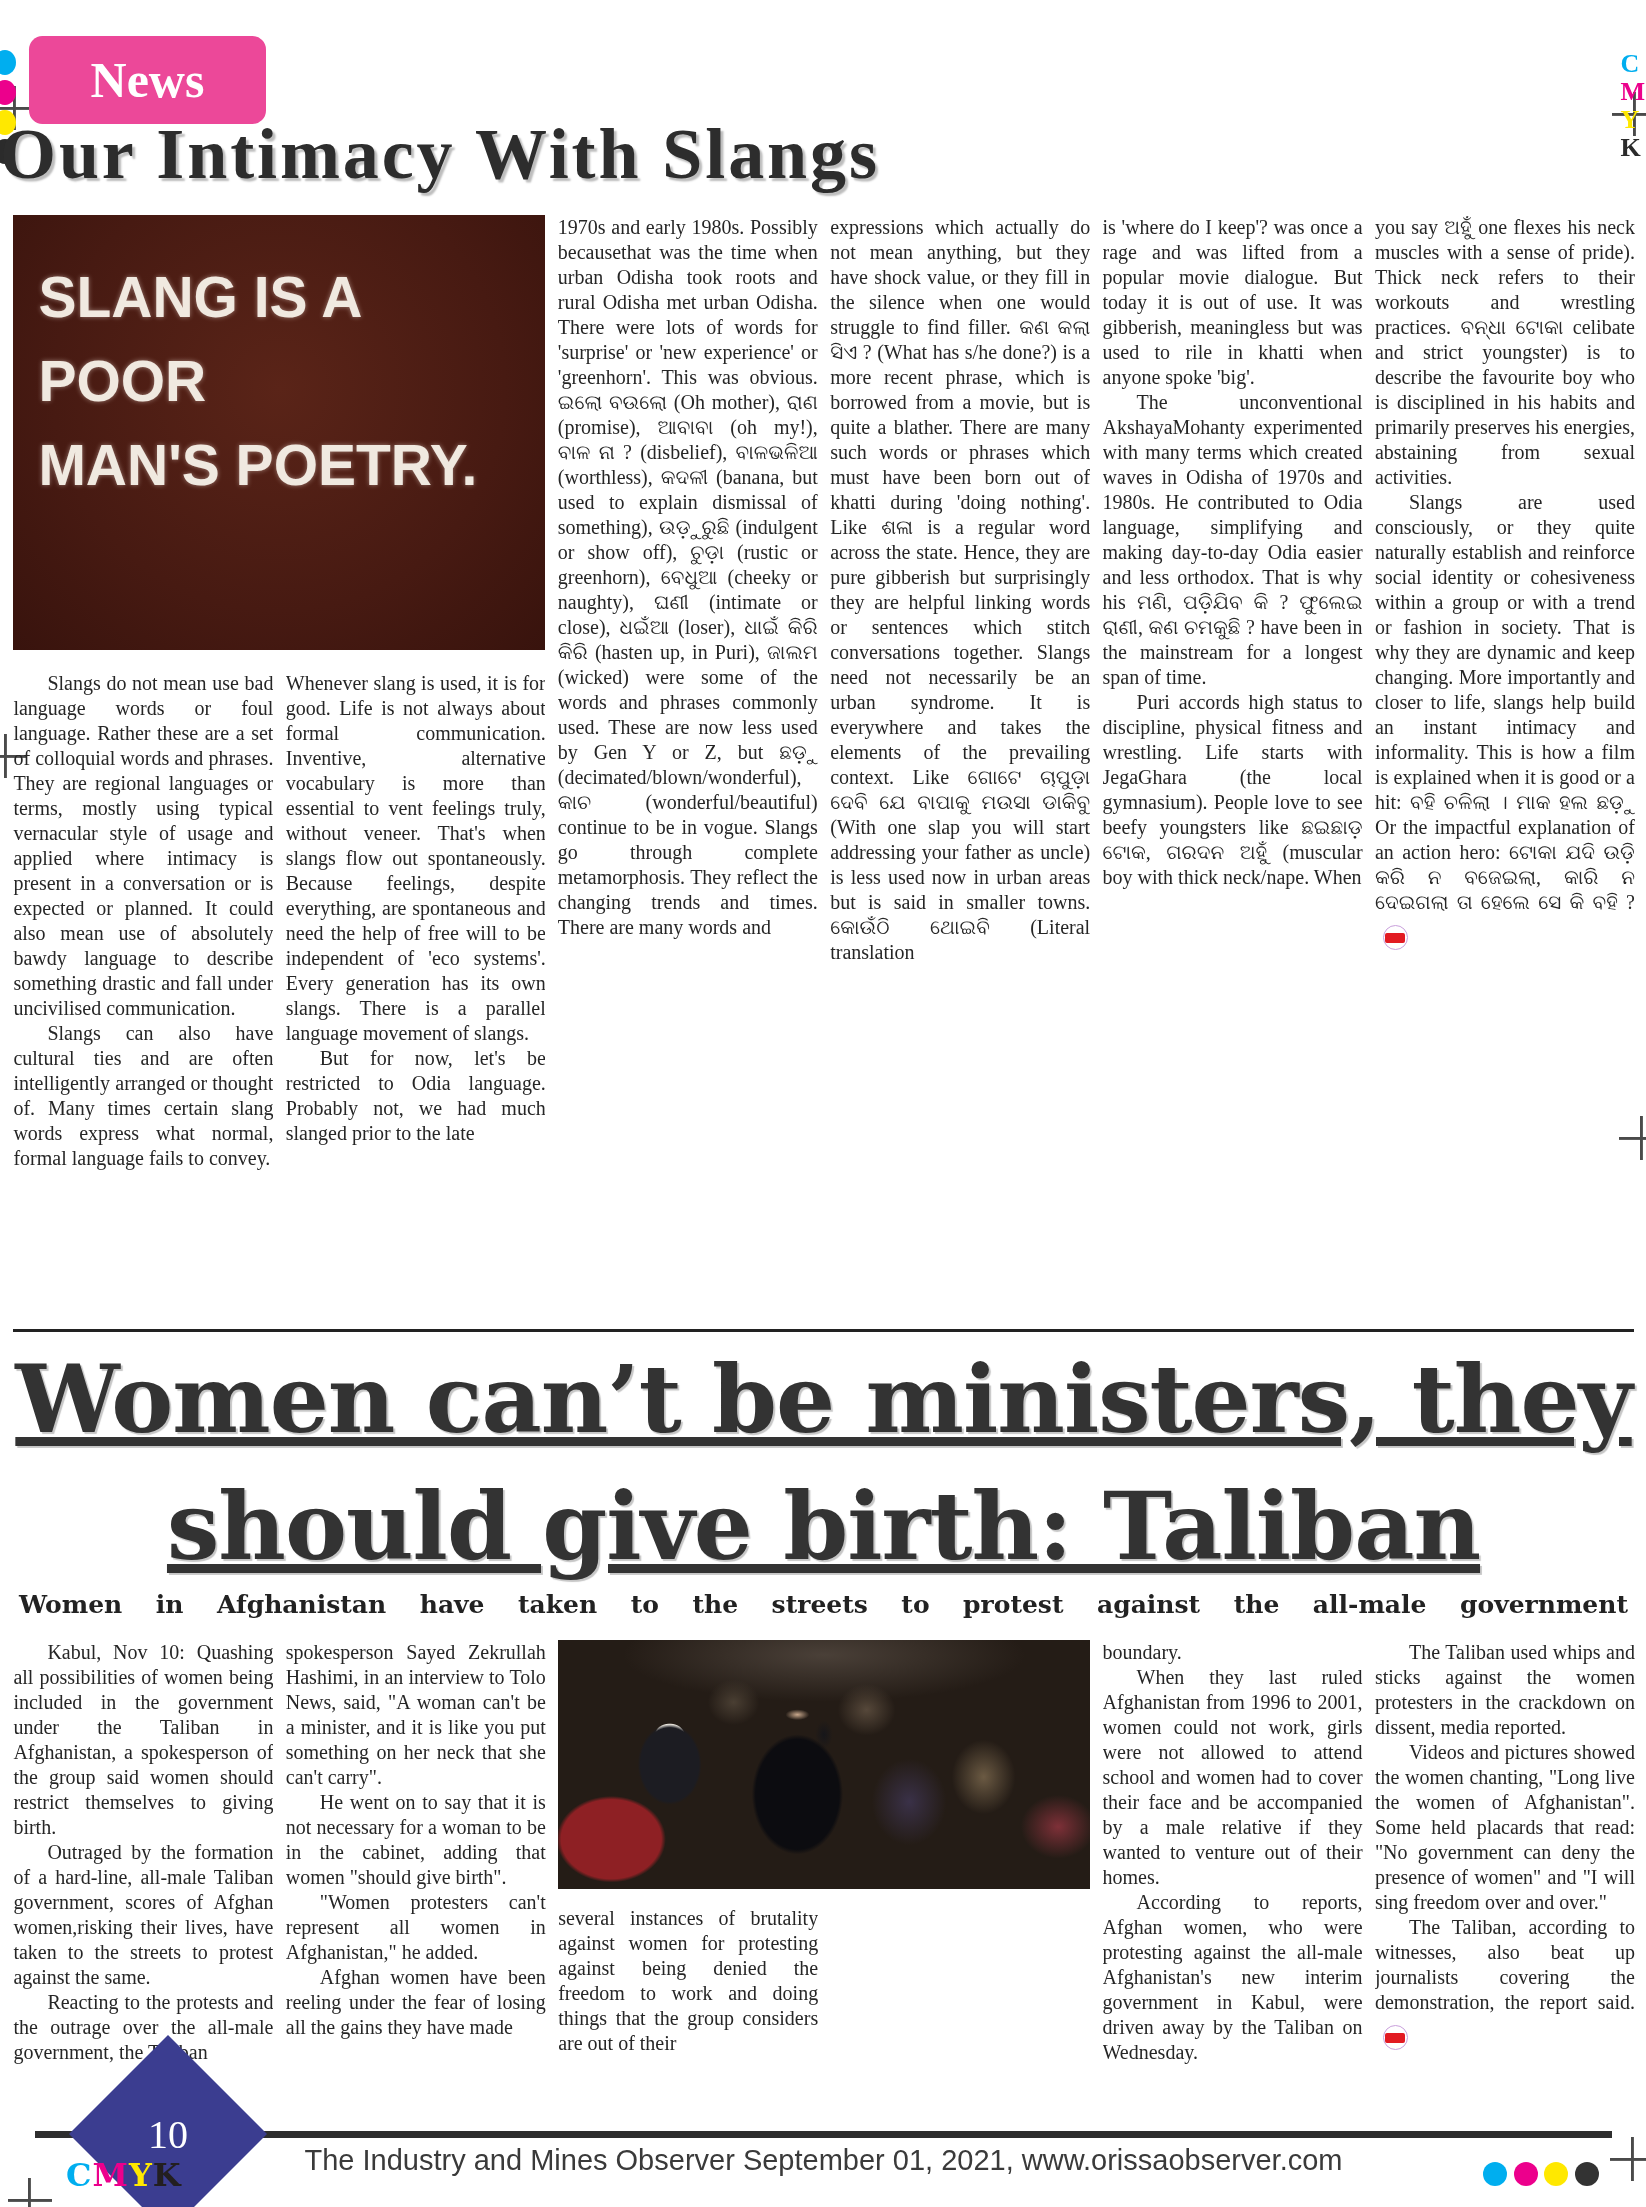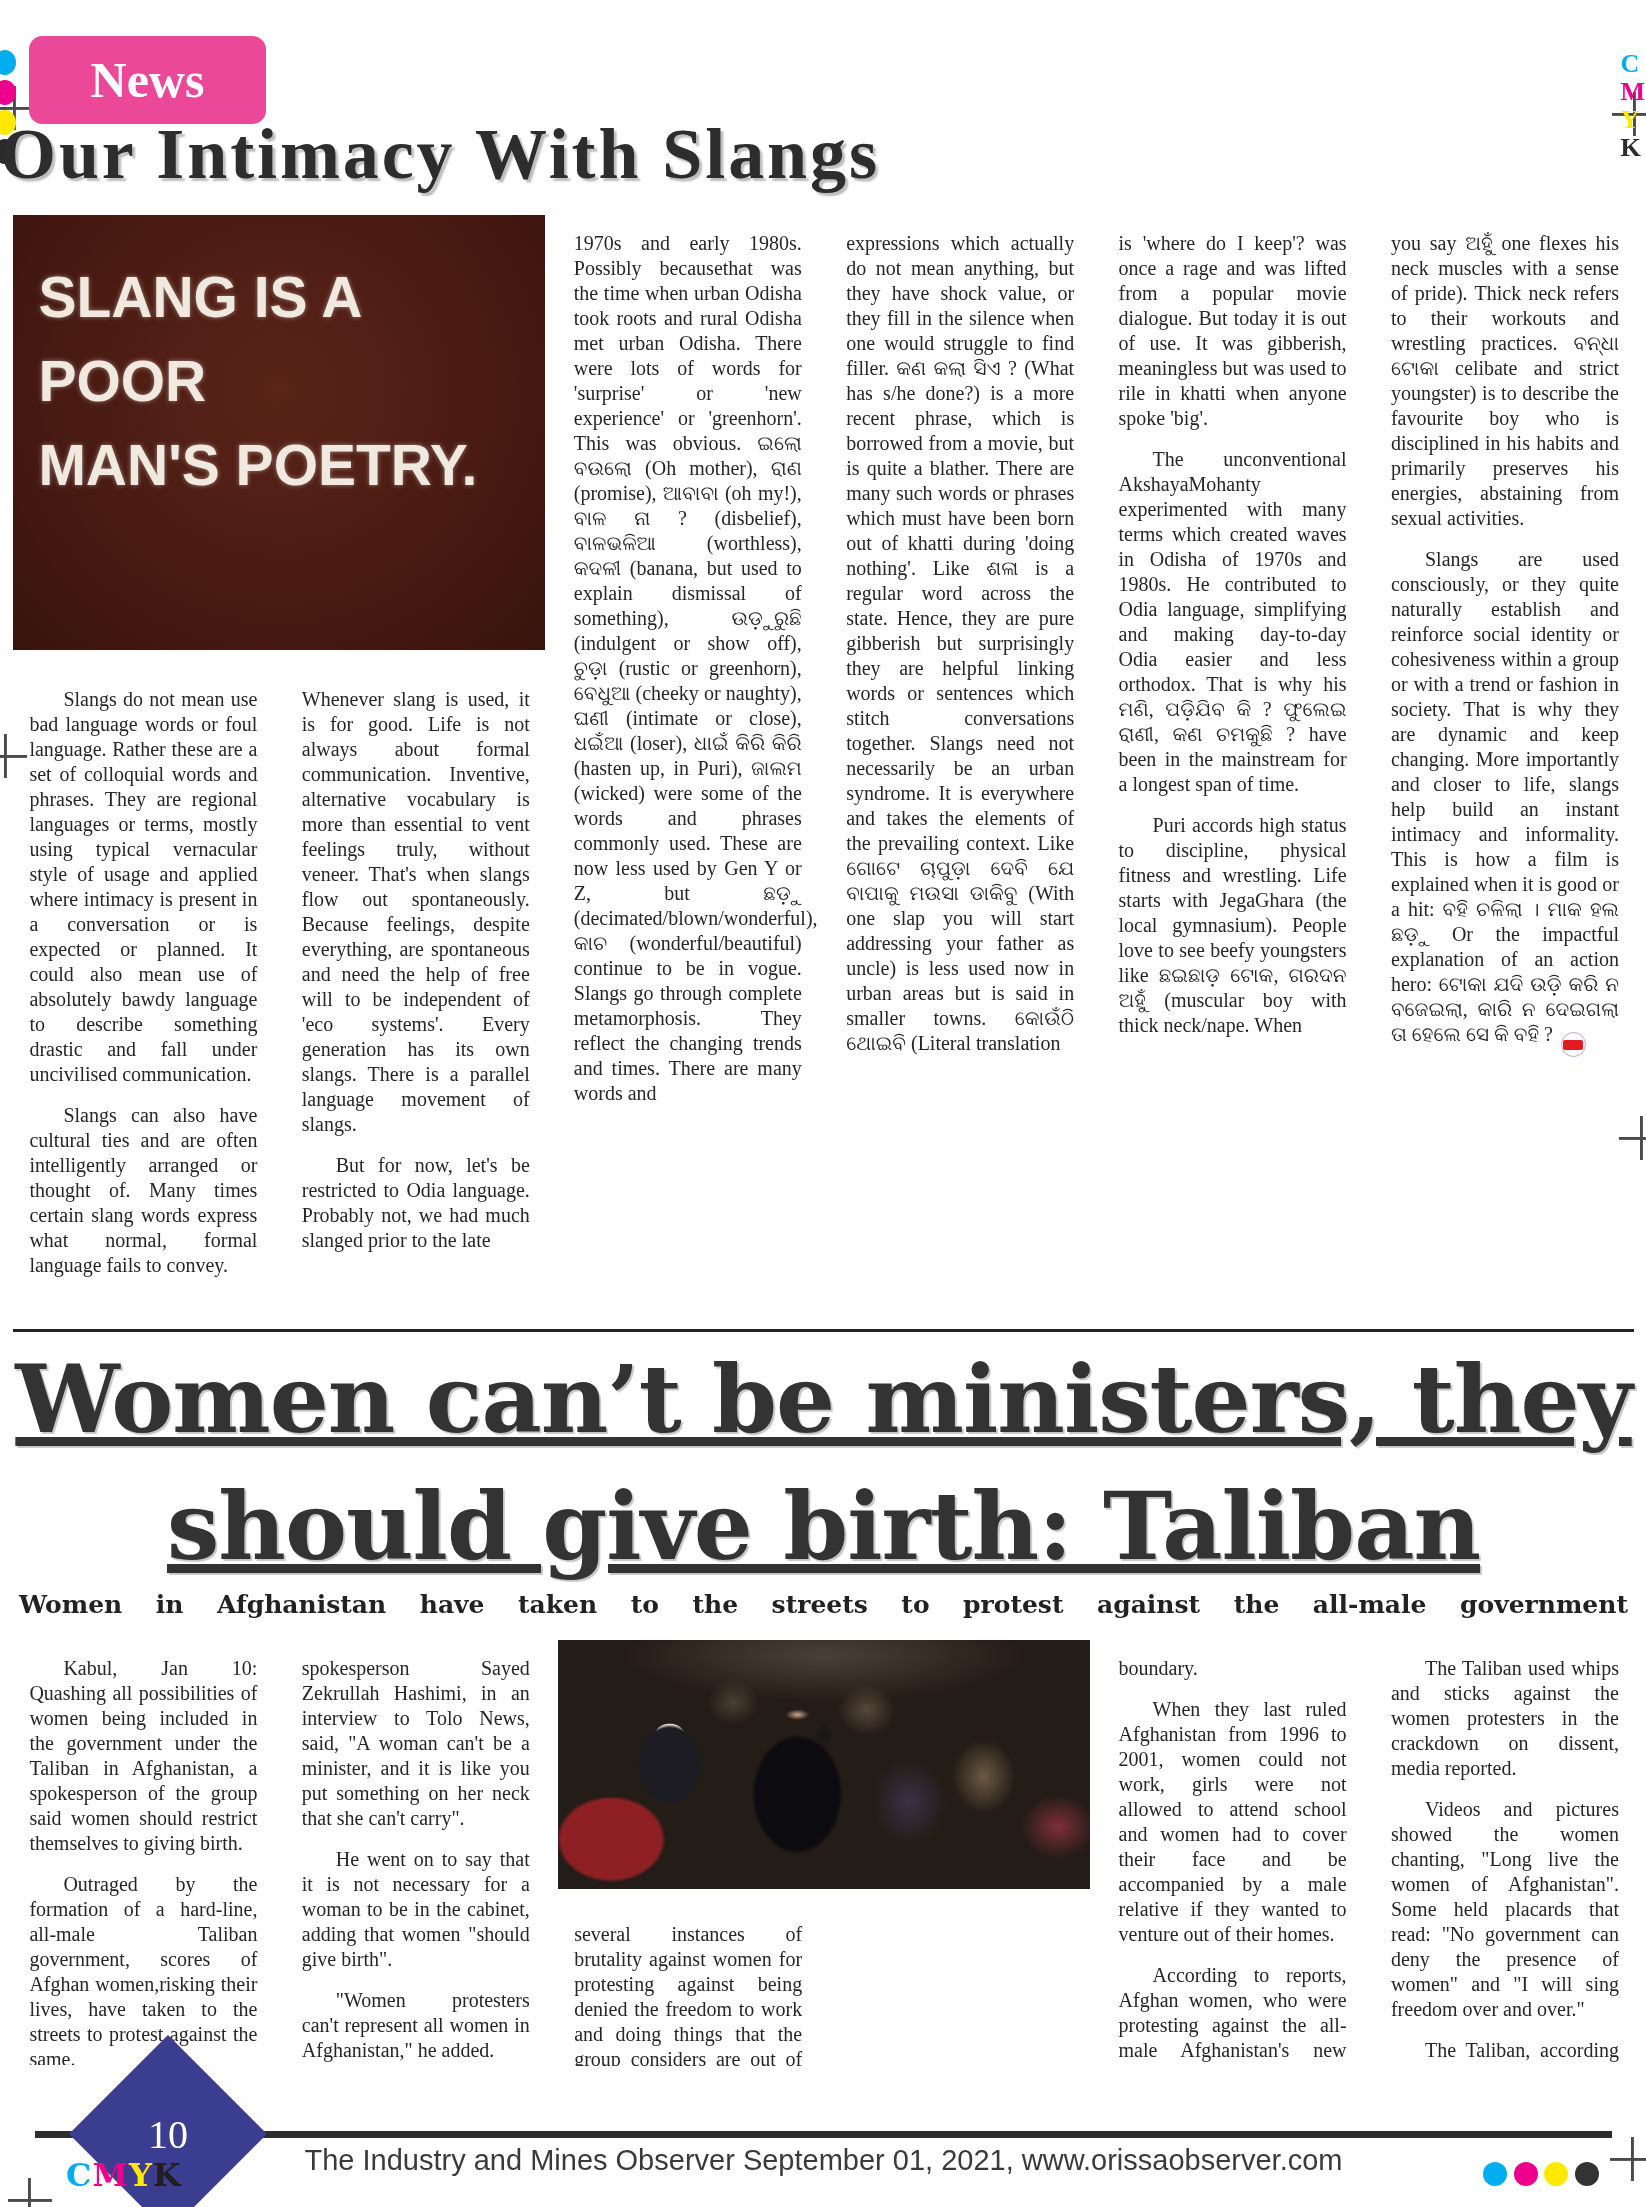--- a/index.html
+++ b/index.html
@@ -25,21 +25,21 @@
   .news-badge{position:absolute;left:29px;top:36px;width:237px;height:88px;background:#ec4899;
     border-radius:13.4px;color:#ffffff;font-family:"Liberation Serif",serif;font-weight:bold;
     font-size:50px;display:flex;align-items:center;justify-content:center;}
   .headline1{position:absolute;left:0;top:113px;width:100%;margin:0;text-align:left;
     font-family:"Liberation Serif",serif;font-weight:bold;font-size:72px;letter-spacing:2.9px;
     color:#2d2d2d;text-shadow:2.9px 2.9px 1.9px #bdbdbd;}
 
   
   .col{width:260px;font-size:20px;line-height:25px;text-align:justify;color:#262626;
        overflow:hidden;flex:0 0 260px;}
-  .col p{margin:16px;text-indent:1.7em;}
+  .col p{margin:0;text-indent:1.7em;}
   .col p.cont{text-indent:0;}
 
   
   .article1{position:absolute;left:13.4px;top:215px;width:1621px;height:1109px;display:flex;gap:12.4px;}
   .a1-left{width:532px;flex:0 0 532px;}
   .slang-img{width:532px;height:435px;margin-bottom:21px;
     background:radial-gradient(ellipse at 50% 40%, #5a2418 0%, #471a12 60%, #38130d 100%);
     color:#f0e9e0;font-family:"Liberation Sans",sans-serif;font-weight:bold;
     font-size:57px;line-height:84px;padding:40px 9.6px 0 25px;box-sizing:border-box;
     letter-spacing:0px;text-shadow:0 0 4.8px rgba(255,240,230,.45);}
@@ -155,21 +155,21 @@
   <div class="divider"></div>
 
   <div class="headline2">
     <div>Women can’t be ministers, they</div>
     <div>should give birth: Taliban</div>
   </div>
   <div class="subheadline">Women in Afghanistan have taken to the streets to protest against the all-male government</div>
 
   <div class="article2">
     <div class="col">
-        <p>Kabul, Jan 10: Quashing all possibilities of women being included in the government under the Taliban in Afghanistan, a spokesperson of the group said women should restrict themselves to giving birth.</p>
+        <p>Kabul, Nov 10: Quashing all possibilities of women being included in the government under the Taliban in Afghanistan, a spokesperson of the group said women should restrict themselves to giving birth.</p>
         <p>Outraged by the formation of a hard-line, all-male Taliban government, scores of Afghan women,risking their lives, have taken to the streets to protest against the same.</p>
         <p>Reacting to the protests and the outrage over the all-male government, the Taliban</p>
       </div>
     <div class="col">
         <p class="cont">spokesperson Sayed Zekrullah Hashimi, in an interview to Tolo News, said, "A woman can't be a minister, and it is like you put something on her neck that she can't carry".</p>
         <p>He went on to say that it is not necessary for a woman to be in the cabinet, adding that women "should give birth".</p>
         <p>"Women protesters can't represent all women in Afghanistan," he added.</p>
         <p>Afghan women have been reeling under the fear of losing all the gains they have made</p>
       </div>
     <div class="a2-mid">

